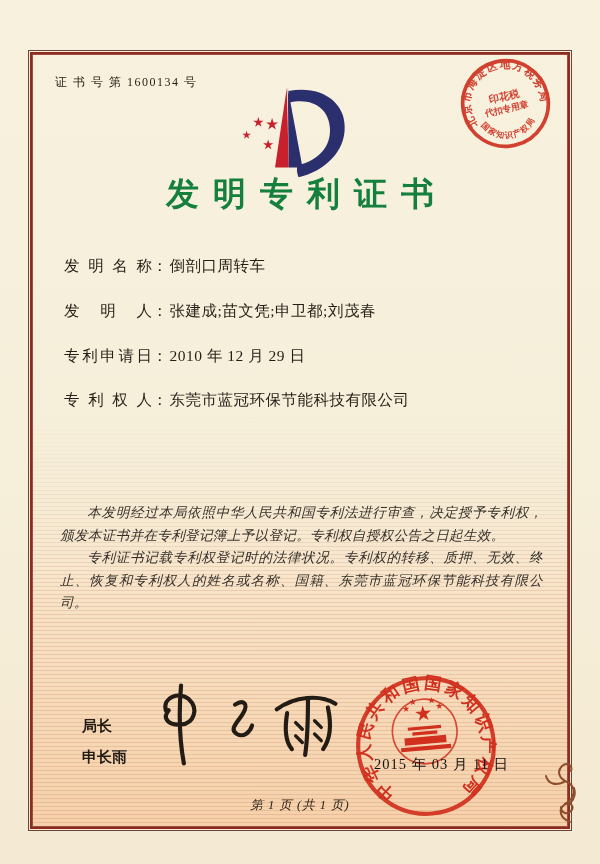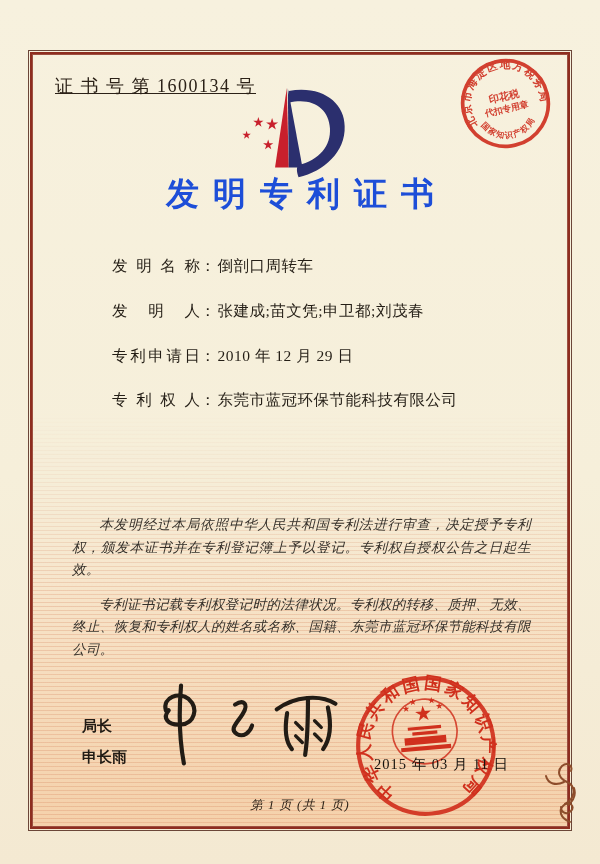--- a/index.html
+++ b/index.html
@@ -18,36 +18,36 @@
       repeating-linear-gradient(0deg, rgba(203,106,66,0.22) 0px, rgba(203,106,66,0.22) 1px, rgba(203,106,66,0) 1px, rgba(203,106,66,0) 4px),
       linear-gradient(180deg, rgba(248,228,203,0) 0%, rgba(248,222,192,0.55) 40%, rgba(244,207,168,0.95) 100%);
     -webkit-mask-image:linear-gradient(180deg,transparent 0%,#000 45%);
     mask-image:linear-gradient(180deg,transparent 0%,#000 45%);
   }
   
   .frame{position:absolute;left:28px;top:50px;right:28px;bottom:33px;border:1px solid #6b4638;}
   .frame-b1{position:absolute;inset:1px;border:3px solid #8e2d1f;}
   .frame-b2{position:absolute;inset:3px;border:1px solid rgba(170,110,92,0.55);}
 
-  .cert-no{position:absolute;left:55px;top:74px;font-size:18px;letter-spacing:1.5px;color:#2b2117;text-decoration:underline;}
+  .cert-no{position:absolute;left:55px;top:74px;font-size:12px;letter-spacing:1.5px;color:#2b2117;}
 
   .logo{position:absolute;left:226px;top:82px;width:152px;height:120px;}
 
   .page-title{position:absolute;left:0;right:0;top:172px;text-align:center;
-    font-size:33px;font-weight:700;letter-spacing:14px;padding-left:14px;color:#1d4ed8;}
+    font-size:33px;font-weight:700;letter-spacing:14px;padding-left:14px;color:#15803d;}
 
   .fields{position:absolute;left:64px;top:256px;right:50px;font-size:15.5px;color:#241e16;}
-  .field{height:44.8px;white-space:nowrap;margin-left:48px;}
+  .field{height:44.8px;white-space:nowrap;}
   .field-label{display:inline-block;width:88px;text-align:justify;text-align-last:justify;vertical-align:bottom;}
   .field-colon{display:inline-block;margin-right:2px;}
   .field-value{letter-spacing:0.5px;}
 
   .paragraphs{position:absolute;left:60px;right:57px;top:502px;font-size:13.6px;line-height:1.66;
     color:#35302a;font-style:italic;letter-spacing:0.3px;}
-  .paragraphs p{margin:12px;text-indent:2em;text-align:justify;}
+  .paragraphs p{margin:0;text-indent:2em;text-align:justify;}
 
   .sig-block{position:absolute;left:82px;top:710px;font-family:"Liberation Sans","DejaVu Sans",sans-serif;
     font-size:15px;font-weight:700;line-height:31px;color:#221c15;}
   .sig-hand{position:absolute;left:142px;top:680px;}
 
   .issue-seal{position:absolute;left:353px;top:673px;transform:rotate(-5deg);}
   .seal-date{position:absolute;left:374px;top:755px;font-size:14.5px;letter-spacing:1px;color:#16120d;z-index:5;}
 
   .tax-seal{position:absolute;left:459px;top:57px;transform:rotate(-13deg);opacity:0.92;}
 

